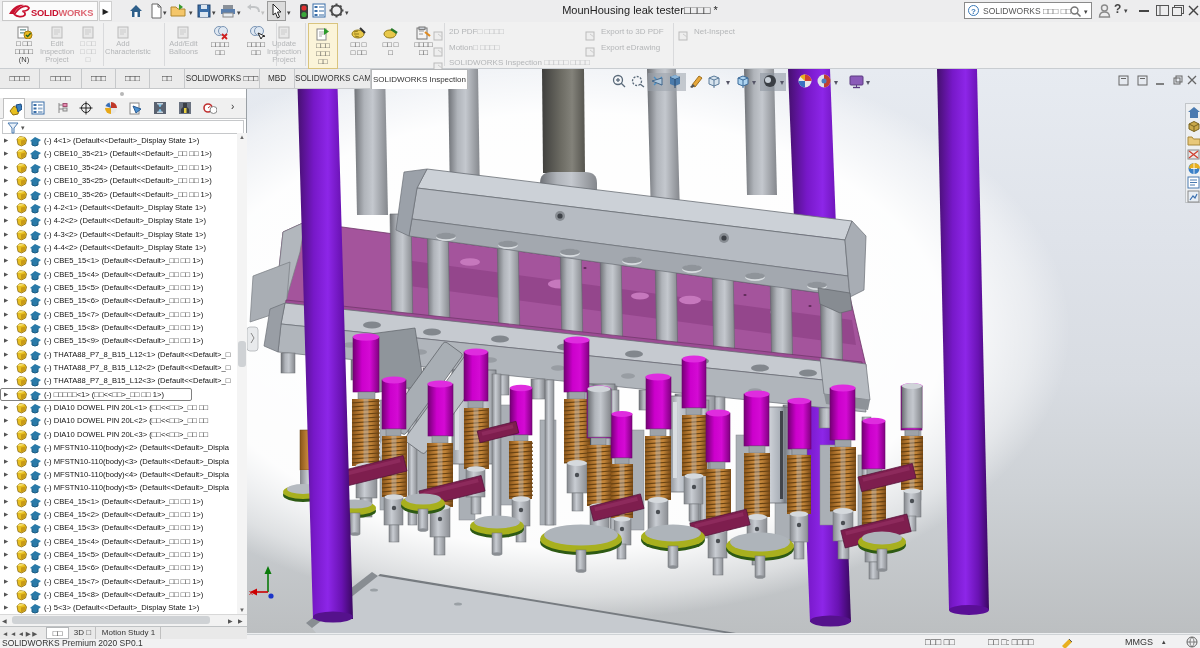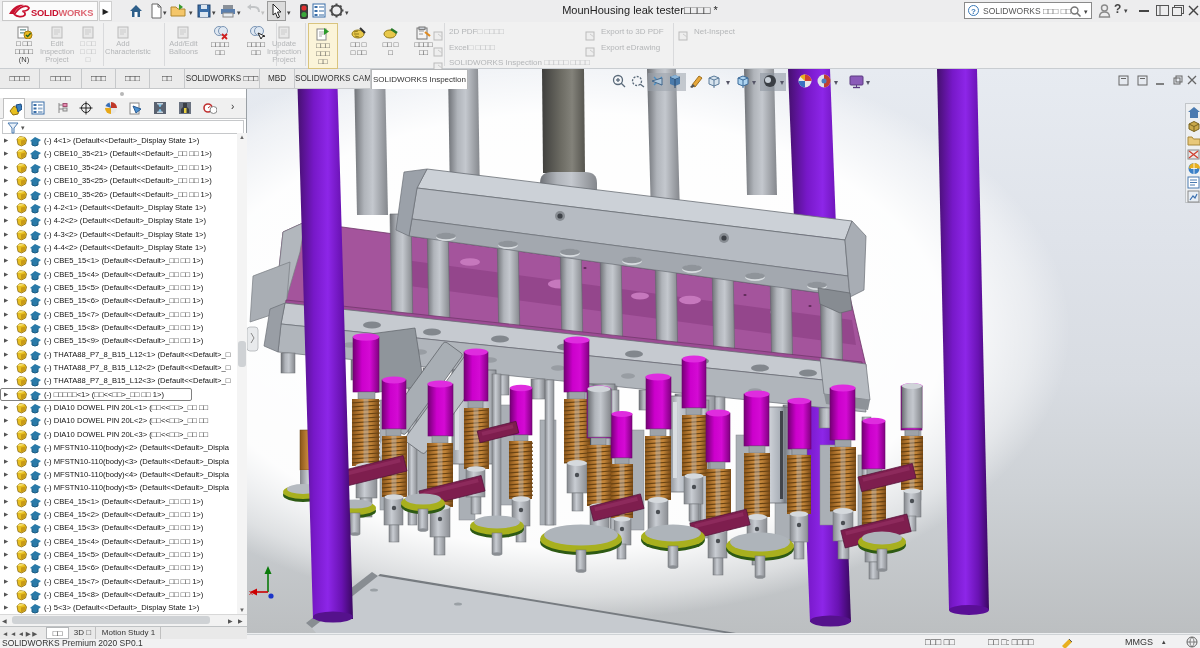--- a/index.html
+++ b/index.html
@@ -188,21 +188,21 @@
 <div class="sep" style="left:444px;"></div>
 <div class="abs" style="left:433px;top:5px;width:14px;height:12px;"><svg width="12" height="10">
           <rect x="1" y="1" width="8" height="8" fill="#eee" stroke="#bbb"></rect>
           <path d="M5,3 l4,3" stroke="#ccc"></path>
         </svg></div>
 <div class="abs" style="left:449px;top:5px;font-size:8px;color:#b4b6b8;">2D PDF□ □□□□</div>
 <div class="abs" style="left:433px;top:21px;width:14px;height:12px;"><svg width="12" height="10">
           <rect x="1" y="1" width="8" height="8" fill="#eee" stroke="#bbb"></rect>
           <path d="M5,3 l4,3" stroke="#ccc"></path>
         </svg></div>
-<div class="abs" style="left:449px;top:21px;font-size:8px;color:#b4b6b8;">Excel□ □□□□</div>
+<div class="abs" style="left:449px;top:21px;font-size:8px;color:#b4b6b8;">Motion□ □□□□</div>
 <div class="abs" style="left:433px;top:36px;width:14px;height:12px;"><svg width="12" height="10">
           <rect x="1" y="1" width="8" height="8" fill="#eee" stroke="#bbb"></rect>
           <path d="M5,3 l4,3" stroke="#ccc"></path>
         </svg></div>
 <div class="abs" style="left:449px;top:36px;font-size:8px;color:#b4b6b8;">SOLIDWORKS Inspection □□□□□ □□□□</div>
 <div class="abs" style="left:585px;top:5px;width:14px;height:12px;"><svg width="12" height="10">
           <rect x="1" y="1" width="8" height="8" fill="#eee" stroke="#bbb"></rect>
           <path d="M5,3 l4,3" stroke="#ccc"></path>
         </svg></div>
 <div class="abs" style="left:601px;top:5px;font-size:8px;color:#b4b6b8;">Export to 3D PDF</div>

